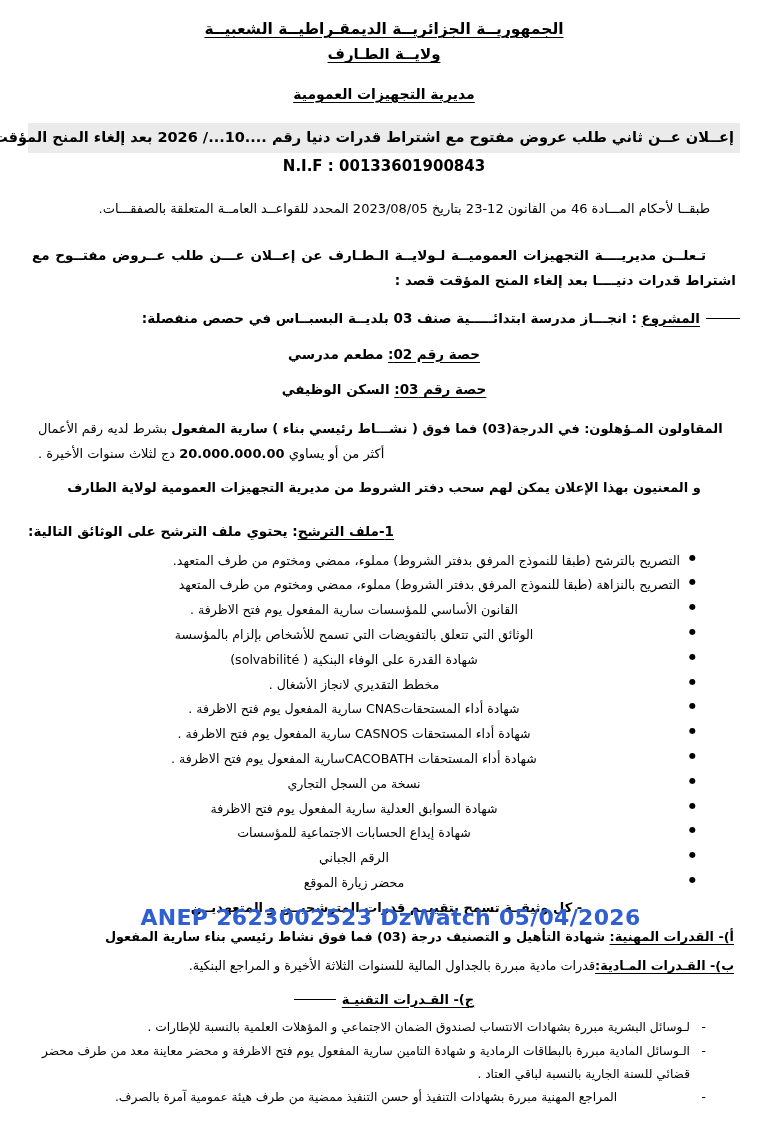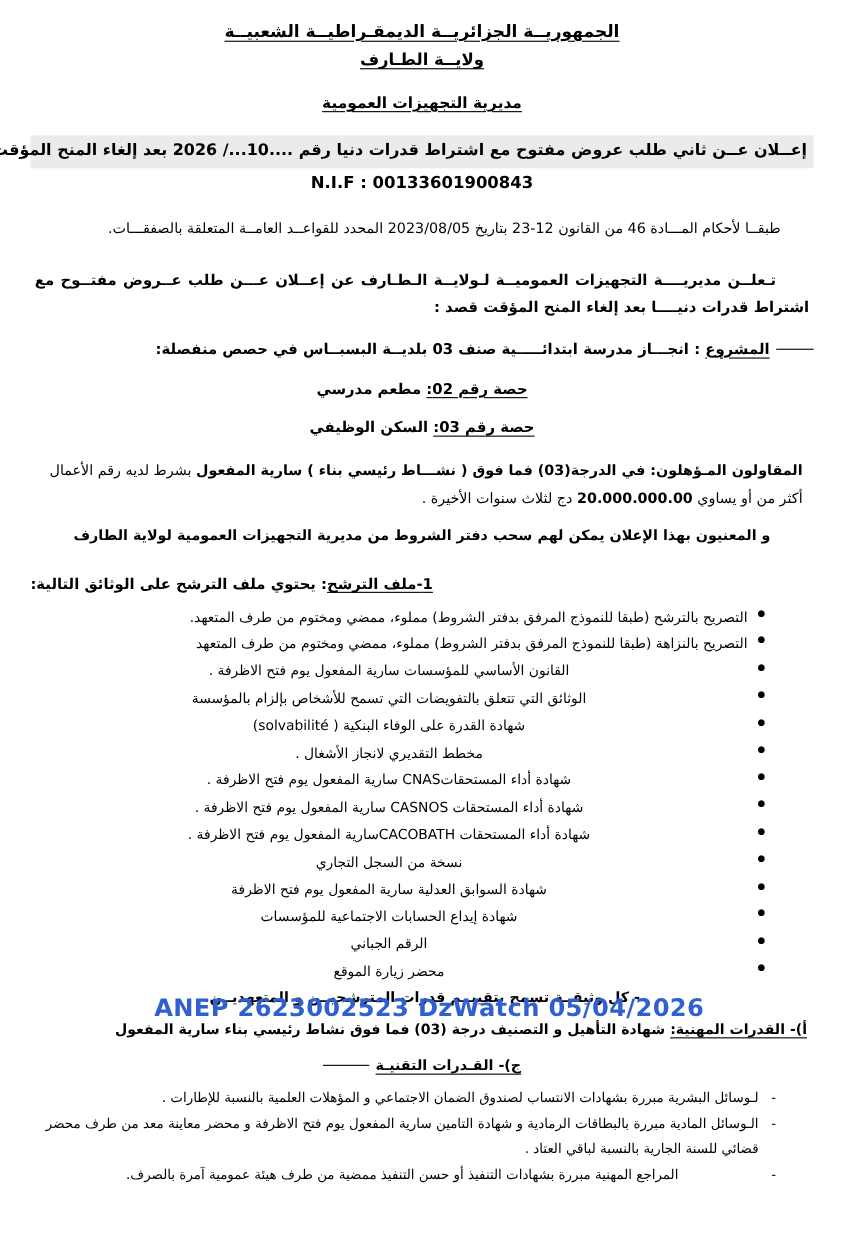--- a/index.html
+++ b/index.html
@@ -119,21 +119,21 @@
     text-align: center;
     line-height: 1.6;
   }
   .lot .lbl { text-decoration: underline; text-underline-offset: 3px; }
 
   
   .qualif {
     margin-top: 16px;
     font-size: 13px;
     line-height: 1.9;
-    text-align: right;
+    text-align: left;
     padding: 0 10px;
   }
   .qualif .b { font-weight: bold; }
 
   
   .withdraw {
     margin-top: 12px;
     font-size: 13px;
     font-weight: bold;
     text-align: center;
@@ -309,20 +309,23 @@
     <li>محضر زيارة الموقع</li>
   </ul>
 
   <div class="note-bold">- كل وثيقــة تسمح بتقييــم قدرات المترشحيــن و المتعهديــن.</div>
 
   <div class="cap">
     <span class="lbl">أ)- القدرات المهنية:</span>
     <span>شهادة التأهيل و التصنيف درجة (03) فما فوق نشاط رئيسي بناء سارية المفعول</span>
   </div>
 
+  <div class="cap">
+    <span class="lbl">ب)- القـدرات المـادية:</span><span class="thin">قدرات مادية مبررة بالجداول المالية للسنوات الثلاثة الأخيرة و المراجع البنكية.</span>
+  </div>
 
   <div class="cap-c">
     <span class="lbl">ج)- القـدرات التقنيـة</span><span class="rule"></span>
   </div>
 
   <ul class="tech">
     <li>لـوسائل البشرية  مبررة بشهادات الانتساب لصندوق الضمان الاجتماعي و المؤهلات العلمية بالنسبة للإطارات .</li>
     <li>الـوسائل المادية  مبررة بالبطاقات الرمادية و شهادة التامين سارية المفعول يوم فتح الاظرفة و محضر معاينة معد من طرف محضر قضائي للسنة الجارية بالنسبة لباقي العتاد .</li>
     <li class="ctrli">المراجع المهنية مبررة بشهادات التنفيذ أو حسن التنفيذ ممضية من طرف هيئة عمومية آمرة بالصرف.</li>
   </ul>

